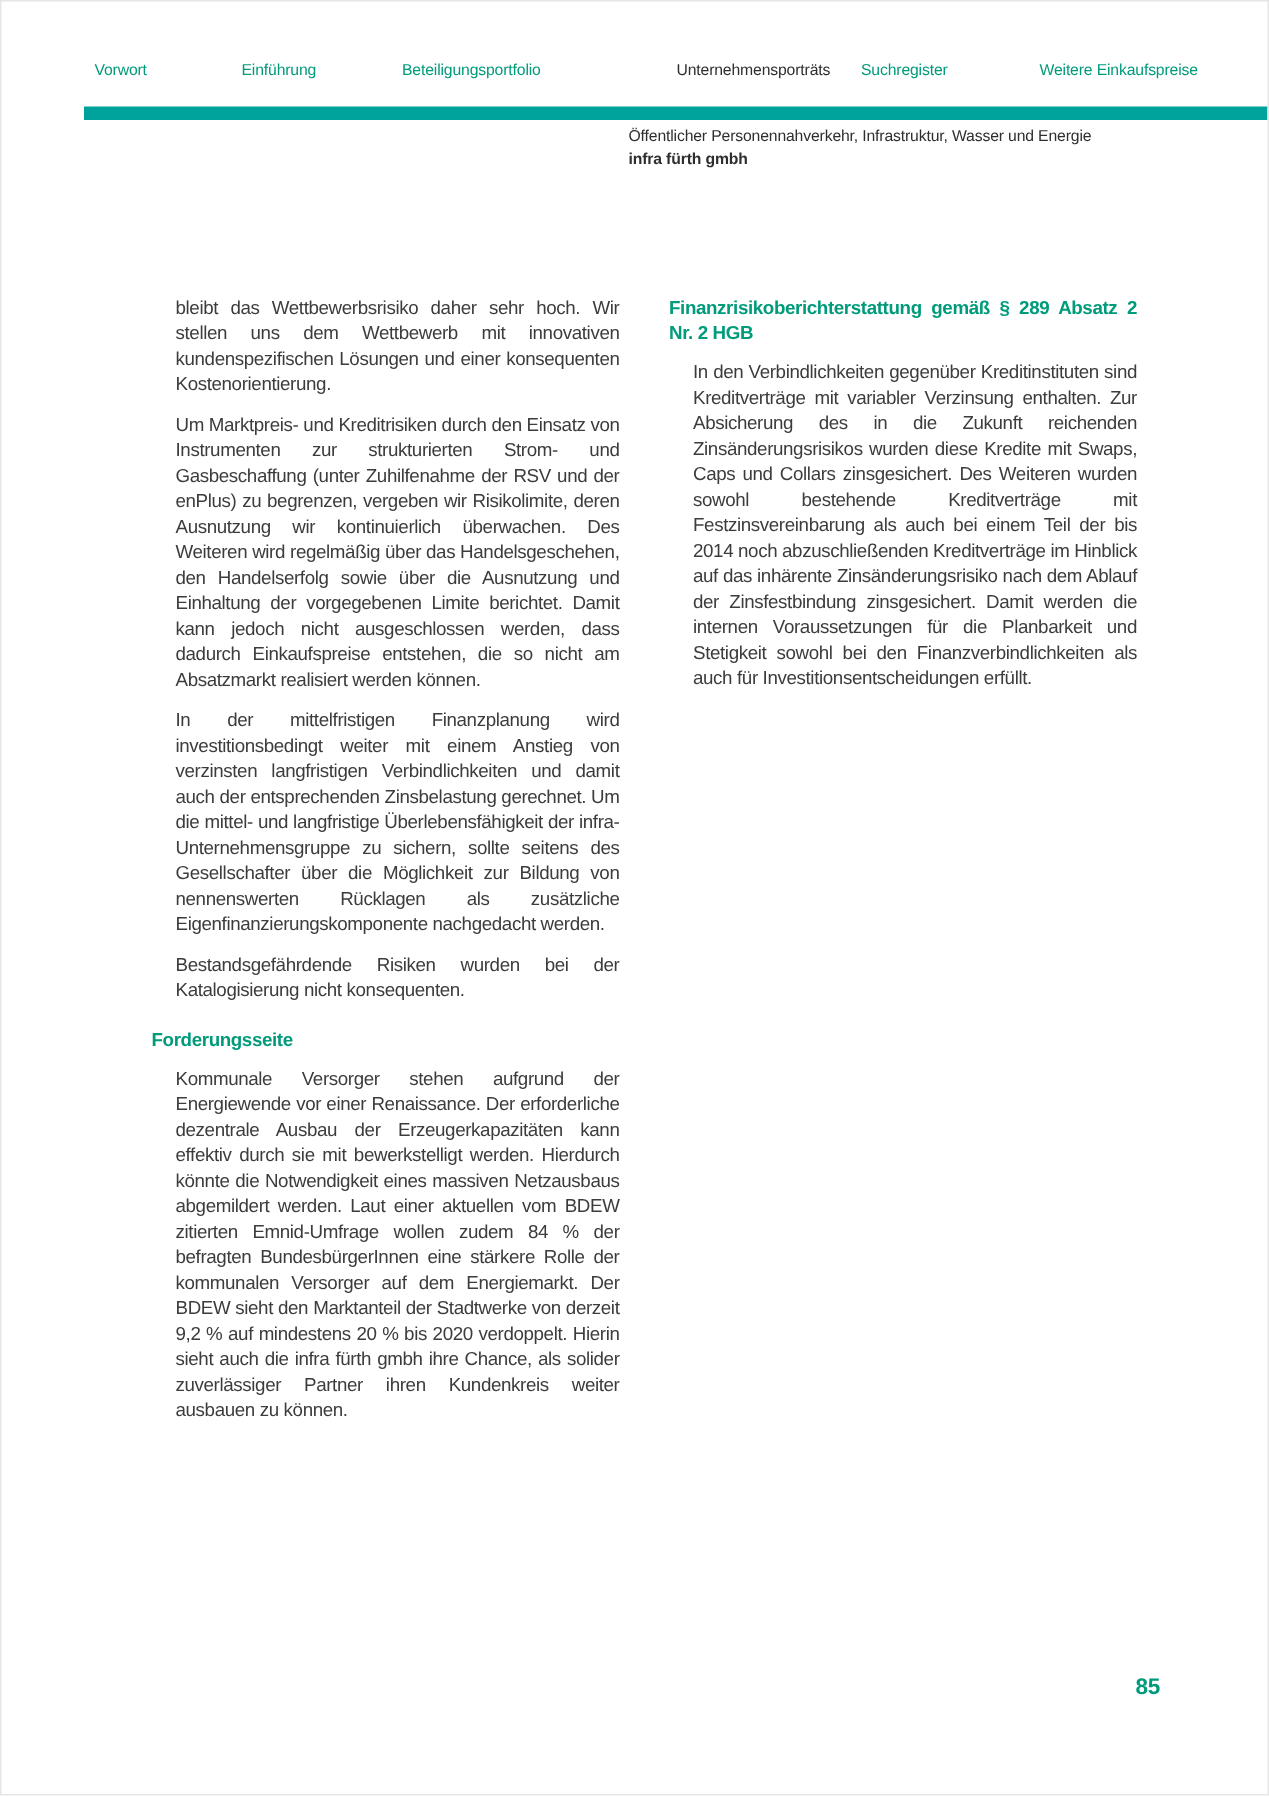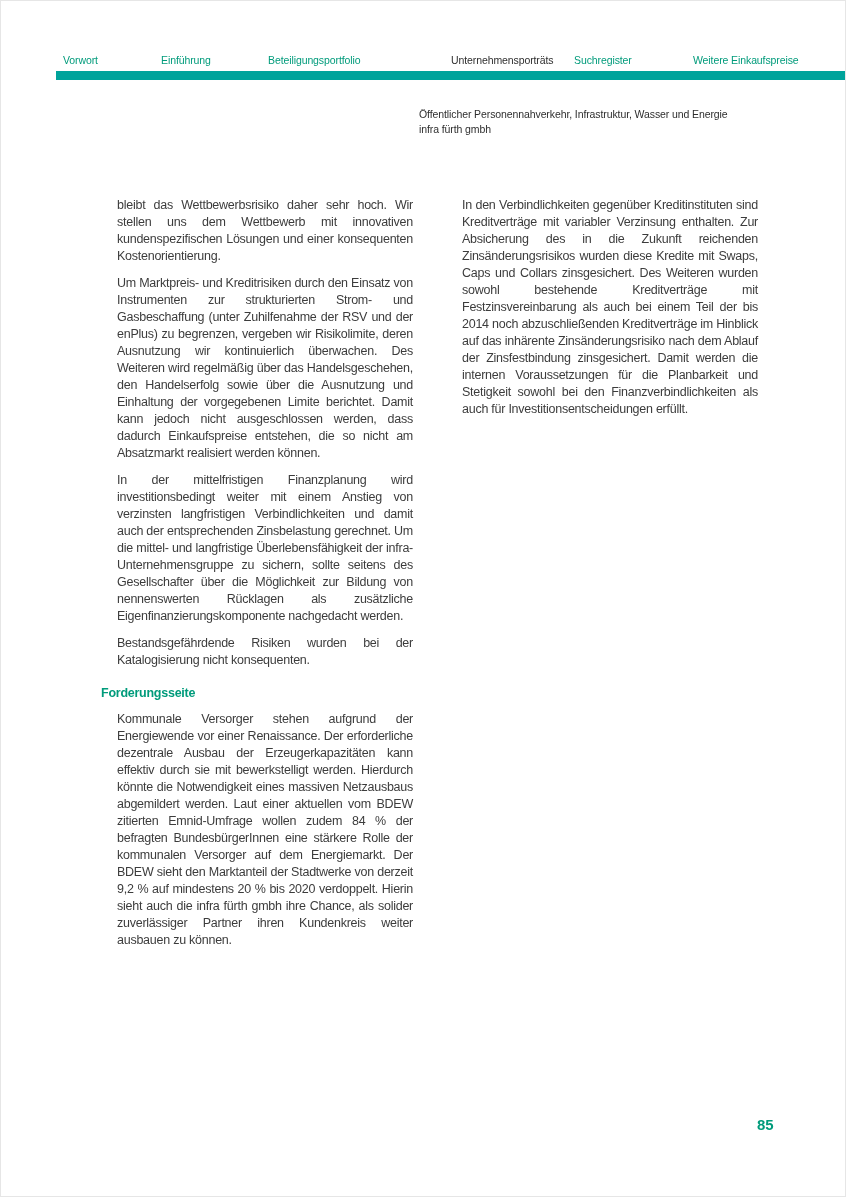--- a/index.html
+++ b/index.html
@@ -12,21 +12,21 @@
     border: 1px solid #e6e6e6;
     box-sizing: border-box;
     font-family: "Liberation Sans", sans-serif;
     color: #3c3c3c;
     overflow: hidden;
   }
 
   
   .top-nav a {
     position: absolute;
-    top: 53px;
+    top: 40px;
     font-size: 10.5px;
     line-height: 12px;
     color: #009b7b;
     text-decoration: none;
     letter-spacing: -0.1px;
     white-space: nowrap;
     cursor: pointer;
   }
   .top-nav a.active { color: #2e2e2e; padding-left: 32px; }
   .nav-bar {
@@ -38,24 +38,23 @@
     background: #00a39b;
   }
   .crumb {
     position: absolute;
     left: 418px;
     font-size: 10.5px;
     line-height: 13px;
     color: #2e2e2e;
     letter-spacing: -0.1px;
     white-space: nowrap;
-    margin-top: 23px;
   }
   .crumb.line1 { top: 84px; }
-  .crumb.line2 { top: 99px; }
+  .crumb.line2 { top: 99px; font-weight: bold; }
 
   
   .col {
     position: absolute;
     top: 196px;
     width: 312px;
     font-size: 12.5px;
     line-height: 17px;
     text-align: justify;
     letter-spacing: -0.25px;
@@ -108,19 +107,20 @@
     <section class="col left">
       <p>bleibt das Wettbewerbsrisiko daher sehr hoch. Wir stellen uns dem Wettbewerb mit innovativen kundenspezifischen Lösungen und einer konsequenten Kostenorientierung.</p>
       <p>Um Marktpreis- und Kreditrisiken durch den Einsatz von Instrumenten zur strukturierten Strom- und Gasbeschaffung (unter Zuhilfenahme der RSV und der enPlus) zu begrenzen, vergeben wir Risikolimite, deren Ausnutzung wir kontinuierlich überwachen. Des Weiteren wird regelmäßig über das Handelsgeschehen, den Handelserfolg sowie über die Ausnutzung und Einhaltung der vorgegebenen Limite berichtet. Damit kann jedoch nicht ausgeschlossen werden, dass dadurch Einkaufspreise entstehen, die so nicht am Absatzmarkt realisiert werden können.</p>
       <p>In der mittelfristigen Finanzplanung wird investitionsbedingt weiter mit einem Anstieg von verzinsten langfristigen Verbindlichkeiten und damit auch der entsprechenden Zinsbelastung gerechnet. Um die mittel- und langfristige Überlebensfähigkeit der infra-Unternehmensgruppe zu sichern, sollte seitens des Gesellschafter über die Möglichkeit zur Bildung von nennenswerten Rücklagen als zusätzliche Eigenfinanzierungskomponente nachgedacht werden.</p>
       <p>Bestandsgefährdende Risiken wurden bei der Katalogisierung nicht konsequenten.</p>
       <h3 class="green-heading">Forderungsseite</h3>
       <p>Kommunale Versorger stehen aufgrund der Energiewende vor einer Renaissance. Der erforderliche dezentrale Ausbau der Erzeugerkapazitäten kann effektiv durch sie mit bewerkstelligt werden. Hierdurch könnte die Notwendigkeit eines massiven Netzausbaus abgemildert werden. Laut einer aktuellen vom BDEW zitierten Emnid-Umfrage wollen zudem 84 % der befragten BundesbürgerInnen eine stärkere Rolle der kommunalen Versorger auf dem Energiemarkt. Der BDEW sieht den Marktanteil der Stadtwerke von derzeit 9,2 % auf mindestens 20 % bis 2020 verdoppelt. Hierin sieht auch die infra fürth gmbh ihre Chance, als solider zuverlässiger Partner ihren Kundenkreis weiter ausbauen zu können.</p>
     </section>
 
     <section class="col right">
+      <h3 class="green-heading">Finanzrisikoberichterstattung gemäß § 289 Absatz 2 Nr. 2 HGB</h3>
       <p>In den Verbindlichkeiten gegenüber Kreditinstituten sind Kreditverträge mit variabler Verzinsung enthalten. Zur Absicherung des in die Zukunft reichenden Zinsänderungsrisikos wurden diese Kredite mit Swaps, Caps und Collars zinsgesichert. Des Weiteren wurden sowohl bestehende Kreditverträge mit Festzinsvereinbarung als auch bei einem Teil der bis 2014 noch abzuschließenden Kreditverträge im Hinblick auf das inhärente Zinsänderungsrisiko nach dem Ablauf der Zinsfestbindung zinsgesichert. Damit werden die internen Voraussetzungen für die Planbarkeit und Stetigkeit sowohl bei den Finanzverbindlichkeiten als auch für Investitionsentscheidungen erfüllt.</p>
     </section>
   </main>
 
   <div class="page-number">85</div>
 
 </div>
 
 </body></html>

